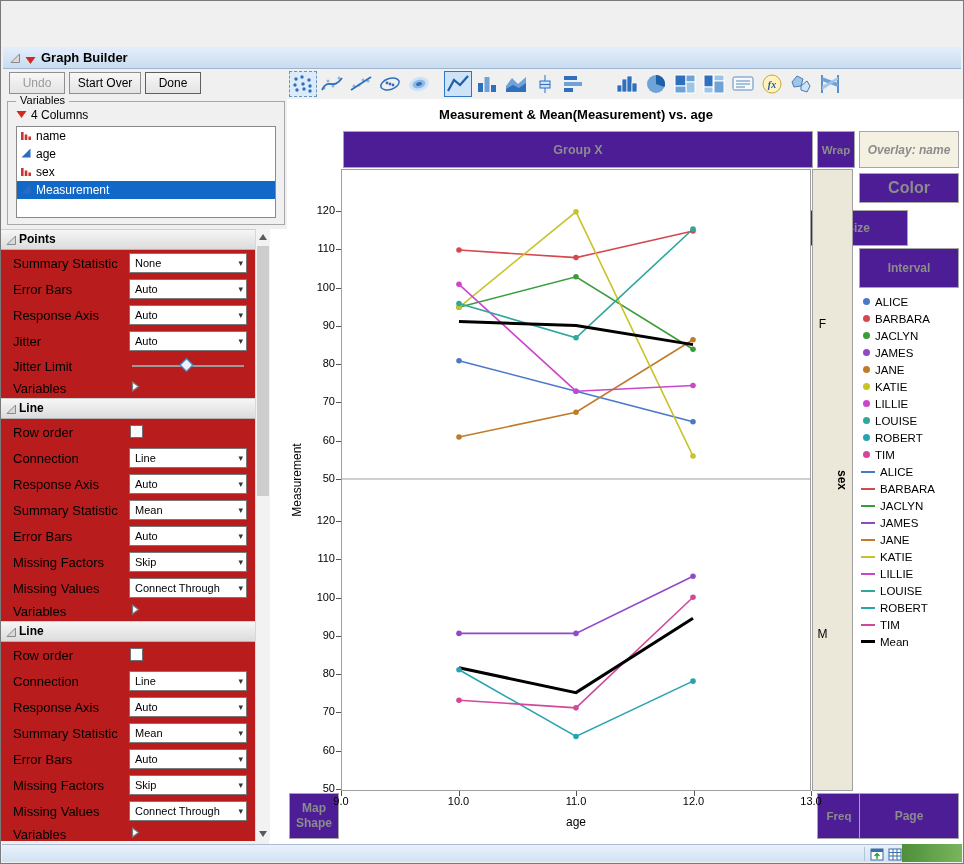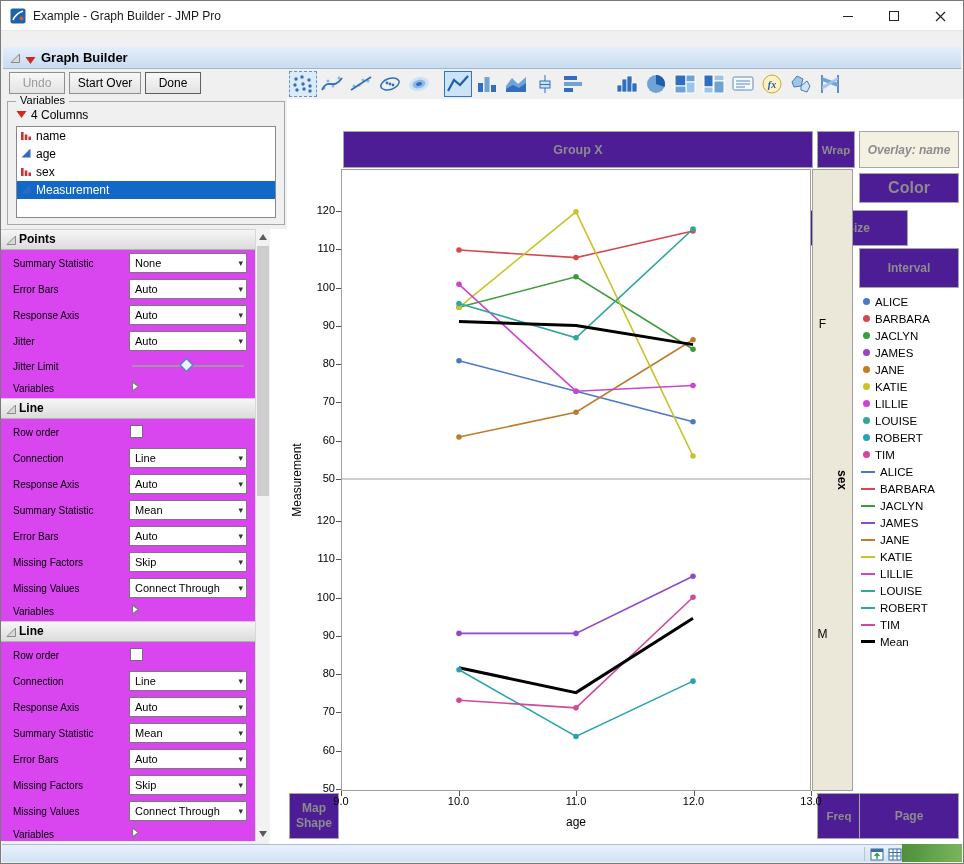--- a/index.html
+++ b/index.html
@@ -43,29 +43,29 @@
   .vars-list { position:absolute; left:8px; top:24px; right:8px; bottom:6px; background:#fff; border:1px solid #8a8a8a; overflow:hidden; }
   .var-item { height:18px; display:flex; align-items:center; padding-left:3px; font-size:12px; gap:4px; }
   .var-item.selected { background:#1168c6; color:#fff; }
 
   
   .report-bg { position:absolute; background:#fff; }
   #rbg1 { left:286px; top:98px; width:676px; height:746px; }
   #rbg2 { left:268px; top:228px; width:18px; height:616px; }
 
   
-  .props { position:absolute; left:0; top:228px; width:254px; height:612px; background:#d946ef; overflow:hidden; }
+  .props { position:absolute; left:0; top:228px; width:254px; height:612px; background:#b91c1c; overflow:hidden; }
   .sec-header { height:21px; background:linear-gradient(#f6f6f6,#dcdcdc); border-top:1px solid #cfcfcf;
                 border-bottom:1px solid #b2b2b2; font-weight:bold; font-size:12px; padding-left:18px;
                 line-height:19px; position:relative; }
   .sec-header svg { position:absolute; left:4px; top:4px; }
   .prop-row { position:relative; height:26px; }
   .row-short { height:20px; }
   .row-slider { height:24px; }
-  .prop-label { position:absolute; left:12px; top:50%; transform:translateY(-50%); font-size:10px; }
+  .prop-label { position:absolute; left:12px; top:50%; transform:translateY(-50%); font-size:13px; }
   .prop-select { position:absolute; left:128px; top:3px; width:118px; height:20px; background:#fff;
                  border:1px solid #7a7a7a; font-size:11px; line-height:18px; padding-left:5px; overflow:hidden; white-space:nowrap; }
   .prop-select .chev { position:absolute; right:3px; top:0; line-height:18px; font-size:9px; color:#333; }
   .prop-check { position:absolute; left:129px; top:6px; width:13px; height:13px; background:#fff; border:1px solid #707070; }
   .prop-slider { position:absolute; left:128px; top:3px; width:118px; height:18px; }
   .disc-tri { position:absolute; left:130px; top:50%; transform:translateY(-50%); }
 
   
   .scrollbar { position:absolute; left:254px; top:228px; width:15px; height:612px; background:#f2f2f2; border-left:1px solid #d8d8d8; }
   .sb-btn { position:absolute; left:0; width:14px; height:15px; display:flex; align-items:center; justify-content:center; }
@@ -118,45 +118,20 @@
   #st-home { left:868px; } #st-table { left:886px; }
   .sb-sep { position:absolute; left:862px; top:2px; width:1px; height:14px; background:#b3c4d8; }
   .desktop-sliver { position:absolute; right:0; bottom:0; width:60px; height:18px;
                     background:linear-gradient(90deg,#4f8f3b,#79b55c); }
 </style>
 </head>
 <body>
 
 <div class="window">
 
-  <div class="titlebar">
-    <span class="app-icon">
-      <svg width="16" height="16" viewBox="0 0 16 16">
-          <rect x="0.5" y="0.5" width="15" height="15" rx="2" fill="#1b63ad"></rect>
-          <path d="M3,12 C6,5 10,4 13,3" stroke="#ffffff" stroke-width="1.6" fill="none"></path>
-          <circle cx="11.5" cy="10.5" r="2" fill="#e2533b"></circle>
-        </svg>
-    </span>
-    <span class="title-text">Example - Graph Builder - JMP Pro</span>
-    <div class="win-btn btn-min">
-        <svg width="11" height="11">
-          <rect x="0" y="5" width="10" height="1" fill="#222"></rect>
-        </svg>
-      </div>
-    <div class="win-btn btn-max">
-        <svg width="11" height="11">
-          <rect x="0.5" y="0.5" width="9" height="9" fill="none" stroke="#222"></rect>
-        </svg>
-      </div>
-    <div class="win-btn btn-close">
-        <svg width="11" height="11">
-          <path d="M1,1 L10,10 M10,1 L1,10" stroke="#222" stroke-width="1.2"></path>
-        </svg>
-      </div>
-  </div>
 
   <div class="gb-header">
     <span class="gb-disc"><svg width="12" height="12">
           <path d="M2,10.5 L10.5,10.5 L10.5,2 Z" fill="#d9d9d9" stroke="#8a8a8a"></path>
         </svg></span>
     <span class="gb-redtri"><svg width="11" height="9">
           <path d="M0.5,1 L10.5,1 L5.5,8 Z" fill="#d02b20"></path>
         </svg></span>
     <span class="gb-title">Graph Builder</span>
   </div>
@@ -463,20 +438,21 @@
         </svg>
       </div>
     <div class="sb-thumb"></div>
     <div class="sb-btn sb-down">
         <svg width="8" height="6">
           <path d="M0,0 L8,0 L4,6 Z" fill="#5a5a5a"></path>
         </svg>
       </div>
   </div>
 
+  <div class="chart-title">Measurement &amp; Mean(Measurement) vs. age</div>
   <div class="dropzone" id="dz-groupx">Group X</div>
   <div class="dropzone" id="dz-wrap">Wrap</div>
   <div class="dropzone" id="dz-overlay">Overlay: name</div>
   <div class="dropzone" id="dz-color">Color</div>
   <div class="dropzone" id="dz-size">Size</div>
   <div class="dropzone" id="dz-interval">Interval</div>
   <div class="dropzone" id="dz-mapshape">
     <span>Map</span>
     <span>Shape</span>
   </div>

